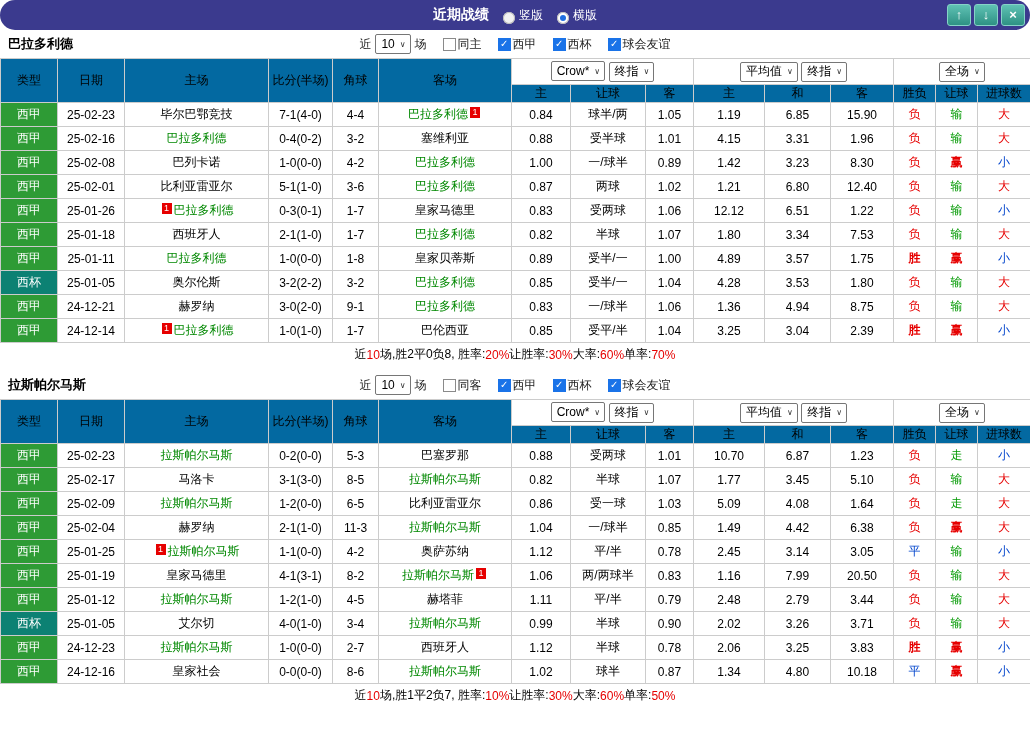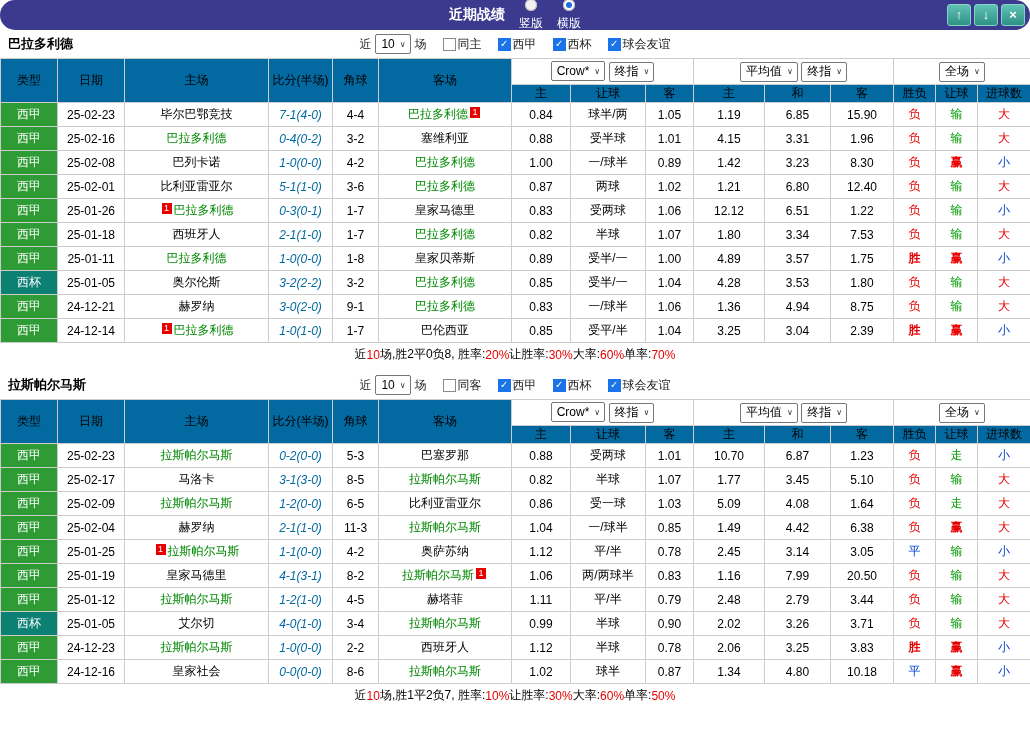--- a/index.html
+++ b/index.html
@@ -16,21 +16,21 @@
     height: 30px;
     background: #3b3a8e;
     position: relative;
     display: flex;
     align-items: center;
     color: #fff;
     border-radius: 15px;
   }
   .tb-center { margin: 0 auto; display: flex; align-items: center; gap: 14px; }
   .tb-title { font-weight: bold; font-size: 14px; }
-  .mode { display: inline-flex; align-items: center; gap: 4px; cursor: pointer; flex-direction: column; }
+  .mode { display: inline-flex; align-items: flex-end; gap: 4px; cursor: pointer; }
   .radio {
     width: 12px; height: 12px; border-radius: 50%;
     background: #f2f2f2; box-shadow: inset 0 0 0 1px #b9b9b9;
     position: relative; display: inline-block;
   }
   .radio.on { background: #fff; }
   .radio.on::after {
     content: ""; position: absolute; left: 3px; top: 3px;
     width: 6px; height: 6px; border-radius: 50%; background: #1f6ee0;
   }
@@ -68,21 +68,21 @@
     border: 1px solid #ccc; text-align: center; padding: 0;
     font-weight: normal; overflow: hidden; white-space: nowrap; font-size: 12px;
   }
   thead th { background: #0369a1; height: 18px; color: #000; }
   thead tr.grp-row th { height: 26px; }
   th.grp { background: #fff; }
   tbody td { height: 24px; background: #fff; color: #000; }
   td.tl { background: #2e9b35; color: #fff; }
   td.tc { background: #0c8173; color: #fff; }
   td.tm { color: #008800; }
-  td.sc { color: #0369a1; font-style: italic; }
+  td.sc { color: #000000; }
   .c-red { color: #e60000; }
   .c-red-b { color: #e60000; font-weight: bold; }
   .c-green { color: #009900; }
   .c-blue { color: #0044cc; }
   .rc {
     display: inline-block; background: #e60000; color: #fff;
     font-size: 9px; line-height: 11px; min-width: 10px; padding: 0 1px;
     margin: 0 2px; vertical-align: 3px; font-weight: normal;
   }
   .summary { height: 23px; display: flex; align-items: center; justify-content: center; color: #000; }
@@ -617,21 +617,21 @@
           <td>3.71</td>
           <td class="c-red">负</td>
           <td class="c-green">输</td>
           <td class="c-red">大</td>
         </tr>
         <tr>
           <td class="tl">西甲</td>
           <td>24-12-23</td>
           <td class="tm">拉斯帕尔马斯</td>
           <td class="sc">1-0(0-0)</td>
-          <td>2-2</td>
+          <td>2-7</td>
           <td>西班牙人</td>
           <td>1.12</td>
           <td>半球</td>
           <td>0.78</td>
           <td>2.06</td>
           <td>3.25</td>
           <td>3.83</td>
           <td class="c-red-b">胜</td>
           <td class="c-red-b">赢</td>
           <td class="c-blue">小</td>

